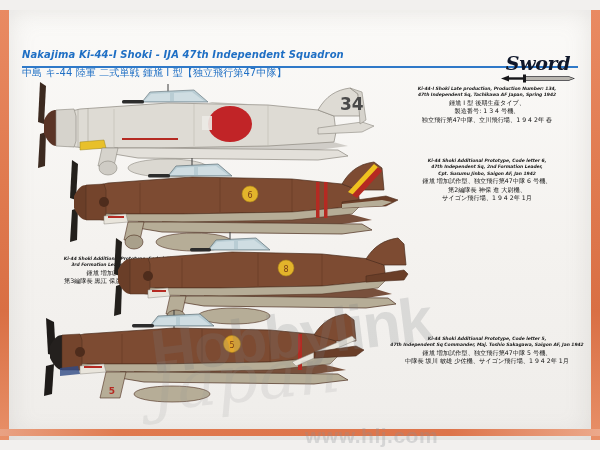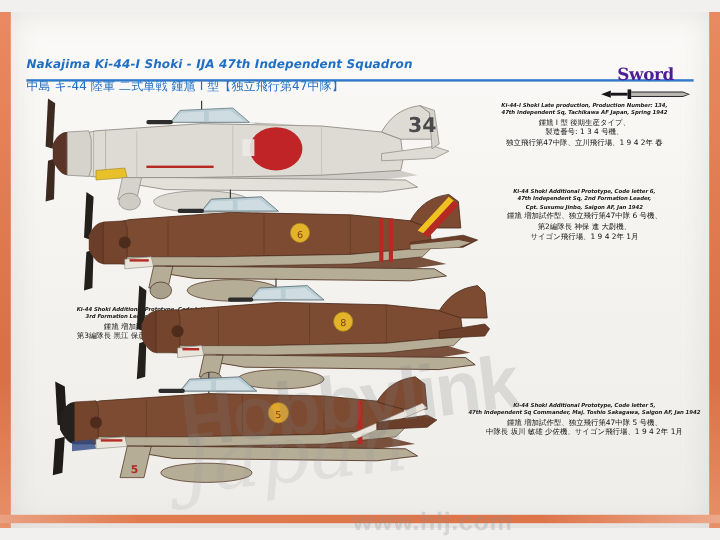--- a/index.html
+++ b/index.html
@@ -25,22 +25,22 @@
   
   .hdr{position:absolute;left:22px;top:44px;width:556px;height:22px;}
   .hdr-text{font-family:"DejaVu Sans",sans-serif;font-size:10px;font-weight:bold;
             font-style:italic;color:#1f6fc4;letter-spacing:.1px;white-space:nowrap;margin-top:12px;}
   .hdr-jp{font-style:normal;font-weight:normal;}
   .hdr-rule{position:absolute;left:22px;top:66px;width:556px;height:2px;
             background:#2f79c8;}
 
   
   .logo{position:absolute;right:14px;top:56px;width:96px;height:36px;text-align:center;}
-  .logo-word{font-family:"DejaVu Serif",serif;font-size:14px;font-weight:bold;
-             color:#4c1d95;letter-spacing:-.3px;line-height:15px;}
+  .logo-word{font-family:"DejaVu Serif",serif;font-size:19px;font-weight:bold;
+             color:#0f172a;letter-spacing:-.3px;line-height:15px;font-style:italic;}
   .logo-blade{position:relative;margin:2px auto 0;width:78px;height:11px;}
 
   
   .cap{position:absolute;text-align:center;}
   .cap .en{font-family:"DejaVu Sans",sans-serif;font-style:italic;font-weight:bold;
            font-size:4.5px;line-height:6.4px;color:#1a1a1a;letter-spacing:-.05px;
            white-space:nowrap;}
   .cap .jp{font-family:"DejaVu Sans",sans-serif;font-size:6.2px;line-height:8.6px;
            color:#141414;white-space:nowrap;}
 
@@ -50,21 +50,21 @@
 
   
   .wm-hobby{position:absolute;left:150px;top:300px;
             font-family:"Liberation Sans",sans-serif;font-weight:bold;font-size:62px;
             color:rgba(120,125,130,.20);letter-spacing:-2px;
             transform:rotate(-7deg);pointer-events:none;white-space:nowrap;}
   .wm-script{position:absolute;left:150px;top:340px;
             font-family:"DejaVu Serif",serif;font-style:italic;font-size:66px;
             color:rgba(150,150,150,.16);transform:rotate(-6deg);
             pointer-events:none;white-space:nowrap;}
-  .wm-url{position:absolute;left:294px;bottom:2px;
+  .wm-url{position:absolute;left:305px;bottom:2px;
             font-family:"Liberation Sans",sans-serif;font-weight:bold;font-size:21px;
             color:rgba(140,145,150,.28);letter-spacing:.5px;pointer-events:none;}
 
   svg{display:block;overflow:visible;}
   .plane{position:absolute;}
 </style>
 </head>
 <body>
 
 <div id="sheet">

